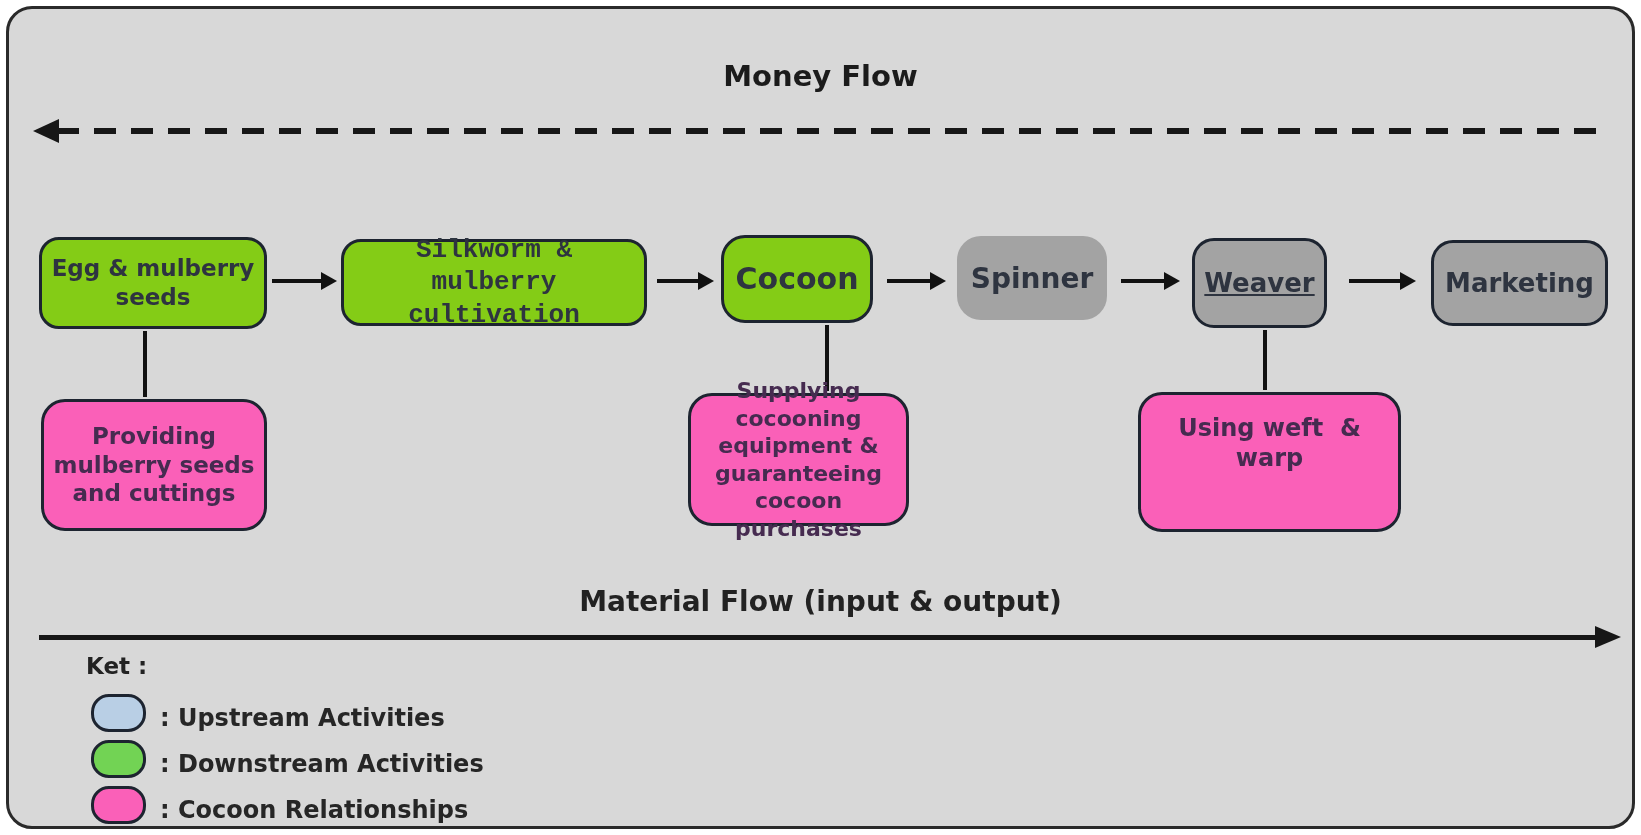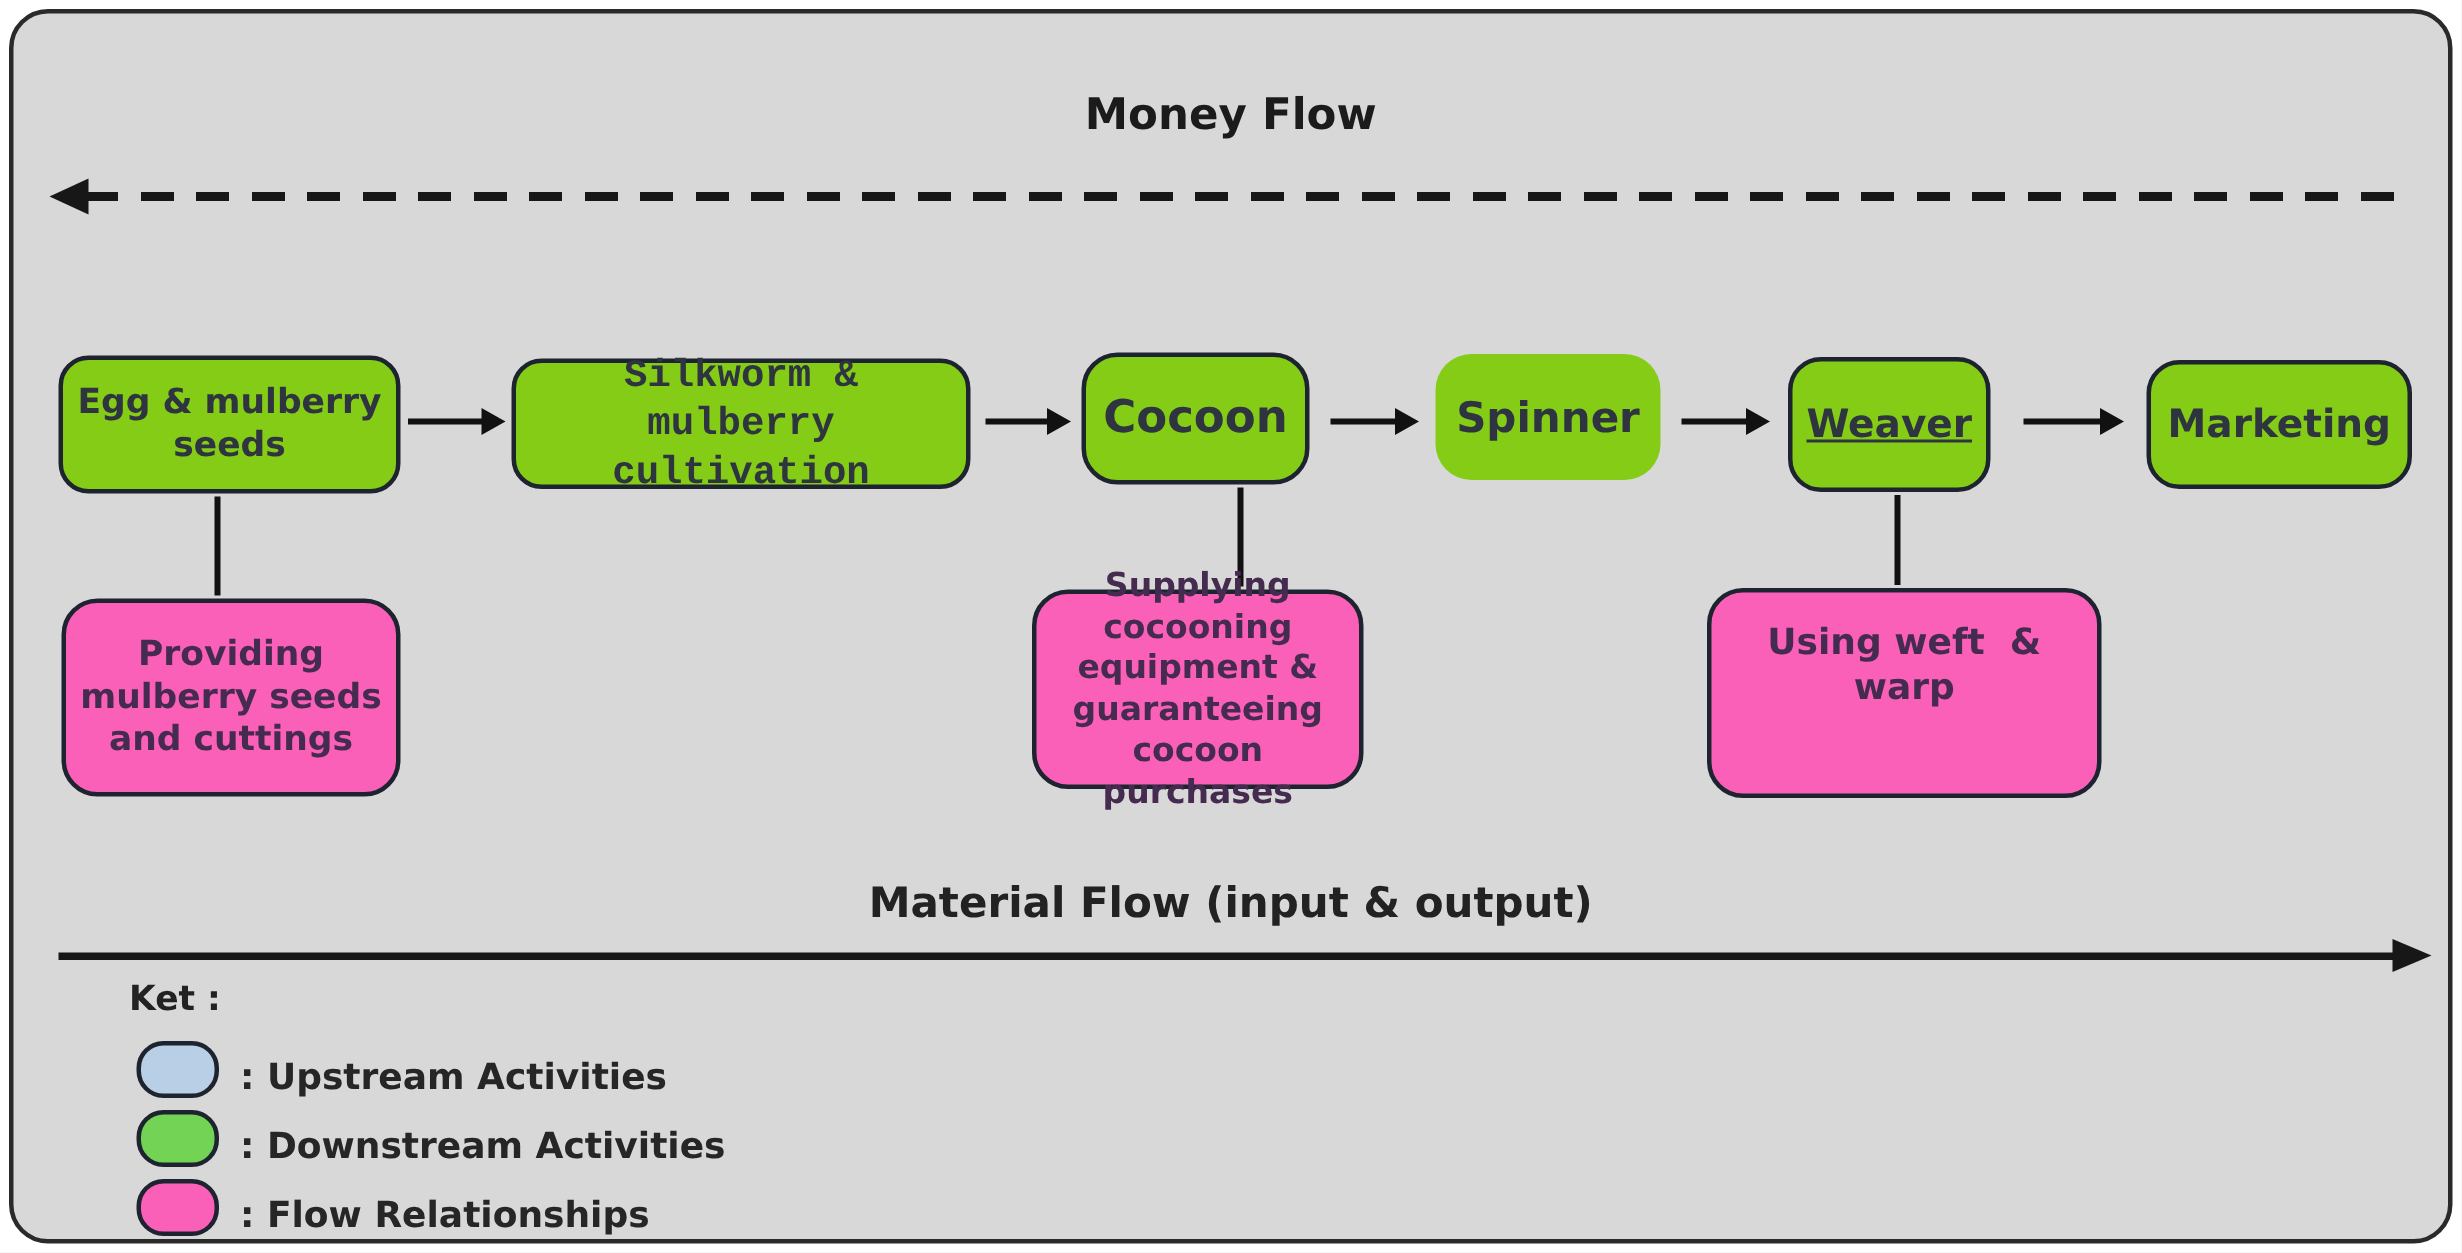--- a/index.html
+++ b/index.html
@@ -16,21 +16,21 @@
              border-right:26px solid #171717;border-top:12px solid transparent;border-bottom:12px solid transparent;}
   
   .solid-line{position:absolute;top:626px;left:30px;width:1558px;height:5px;background:#171717;}
   .solid-head{position:absolute;top:617px;left:1586px;width:0;height:0;
               border-left:26px solid #171717;border-top:11px solid transparent;border-bottom:11px solid transparent;}
   
   .pbox{position:absolute;display:flex;align-items:center;justify-content:center;
         border-radius:20px;border:3px solid #1d2430;box-sizing:border-box;text-align:center;}
   .pbox.noborder{border:none;}
   .blue{background:#84cc16;}
-  .green{background:#84cc16;}
+  .green{background:#a3a3a3;}
   .pink{background:#fa60b8;border-radius:24px;}
   .box-label{font-weight:bold;color:#2e3440;white-space:pre-wrap;line-height:1.25;}
   .pink .box-label{color:#462b50;}
   
   .h-arrow{position:absolute;top:270px;height:4px;background:#111;}
   .h-arrow::after{content:"";position:absolute;right:-15px;top:-7px;width:0;height:0;
                   border-left:16px solid #111;border-top:9px solid transparent;border-bottom:9px solid transparent;}
   
   .v-conn{position:absolute;width:4px;background:#111;}
   
@@ -110,16 +110,16 @@
     <div class="legend-label">: Upstream Activities</div>
   </div>
 
   <div class="legend-row" style="top:731px;">
     <div class="legend-swatch" style="background:#72d354;"></div>
     <div class="legend-label">: Downstream Activities</div>
   </div>
 
   <div class="legend-row" style="top:777px;">
     <div class="legend-swatch" style="background:#fa60b8;"></div>
-    <div class="legend-label">: Flow Relationships</div>
+    <div class="legend-label">: Cocoon Relationships</div>
   </div>
 
 </div>
 
 </body></html>

